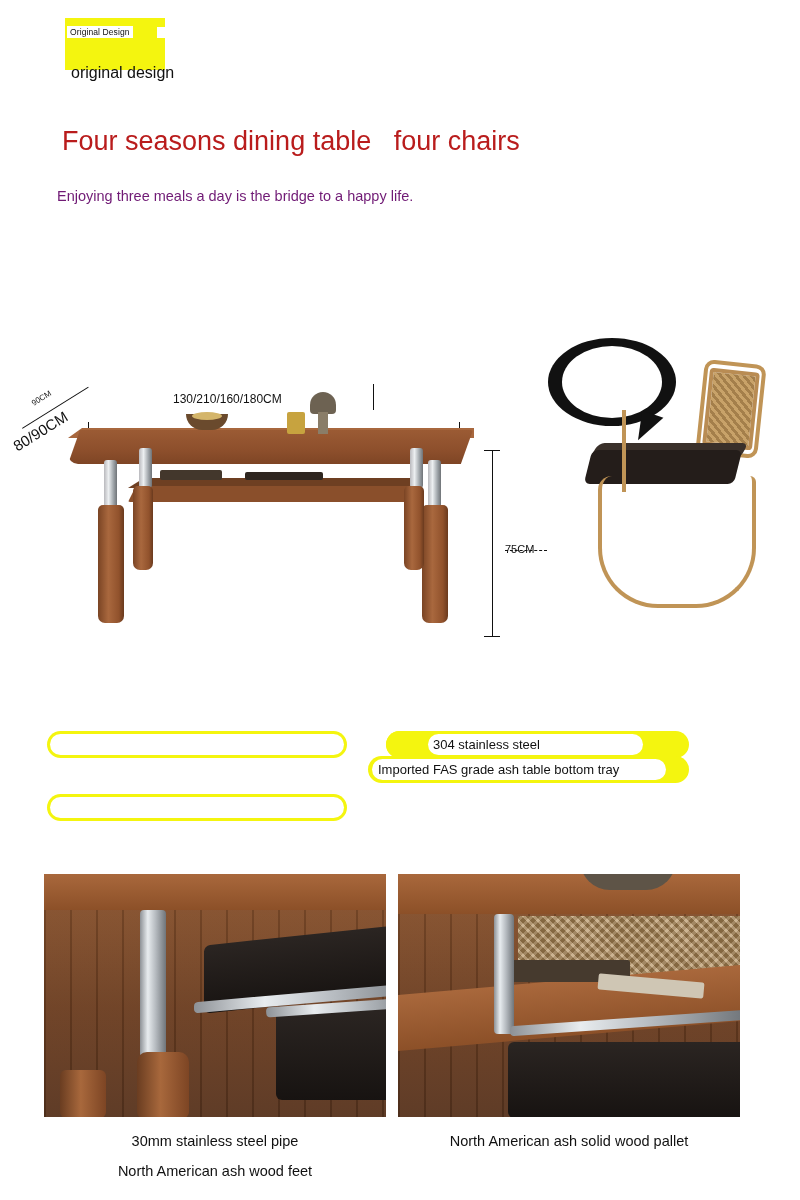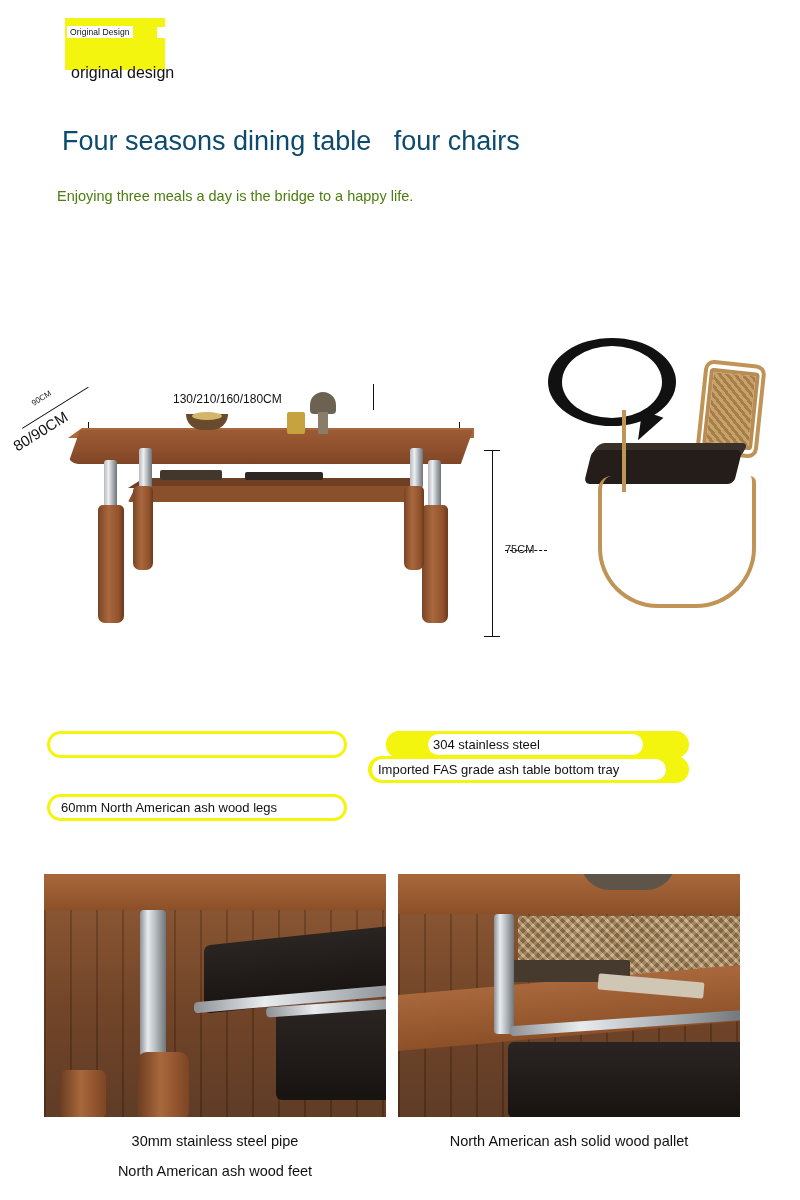--- a/index.html
+++ b/index.html
@@ -53,29 +53,29 @@
     white-space: nowrap;
   }
 
   
   .main-title {
     position: absolute;
     left: 62px;
     top: 126px;
     font-size: 27px;
     font-weight: normal;
-    color: #0c4a6e;
+    color: #b91c1c;
     white-space: pre;
   }
   .subtitle {
     position: absolute;
     left: 57px;
     top: 188px;
     font-size: 14.5px;
-    color: #4d7c0f;
+    color: #701a75;
   }
 
   
   .illus {
     position: absolute;
     left: 0;
     top: 300px;
     width: 800px;
     height: 400px;
   }
@@ -475,21 +475,20 @@
 </div>
 
 <div class="plus-circle" style="left:386px; top:731px;">+</div>
 <div class="pill" style="left:386px; top:731px; width:303px;">
   <div class="pill-inner" style="left:42px; width:215px;"></div>
   <div class="pill-text" style="left:47px; top:0;">304 stainless steel</div>
 </div>
 
 <div class="pill" style="left:47px; top:794px; width:300px;">
   <div class="pill-inner" style="width:294px;"></div>
-  <div class="pill-text" style="left:14px; top:0;">60mm North American ash wood legs</div>
 </div>
 
 <div class="pill" style="left:368px; top:756px; width:321px;">
   <div class="pill-inner" style="left:4px; width:294px;"></div>
   <div class="pill-text" style="left:10px; top:0;">Imported FAS grade ash table bottom tray</div>
 </div>
 
 <div class="photo left">
   <div class="wood-bg"></div>
   <div class="wood-top" style="left:-10px; top:0; width:380px; height:36px;"></div>

